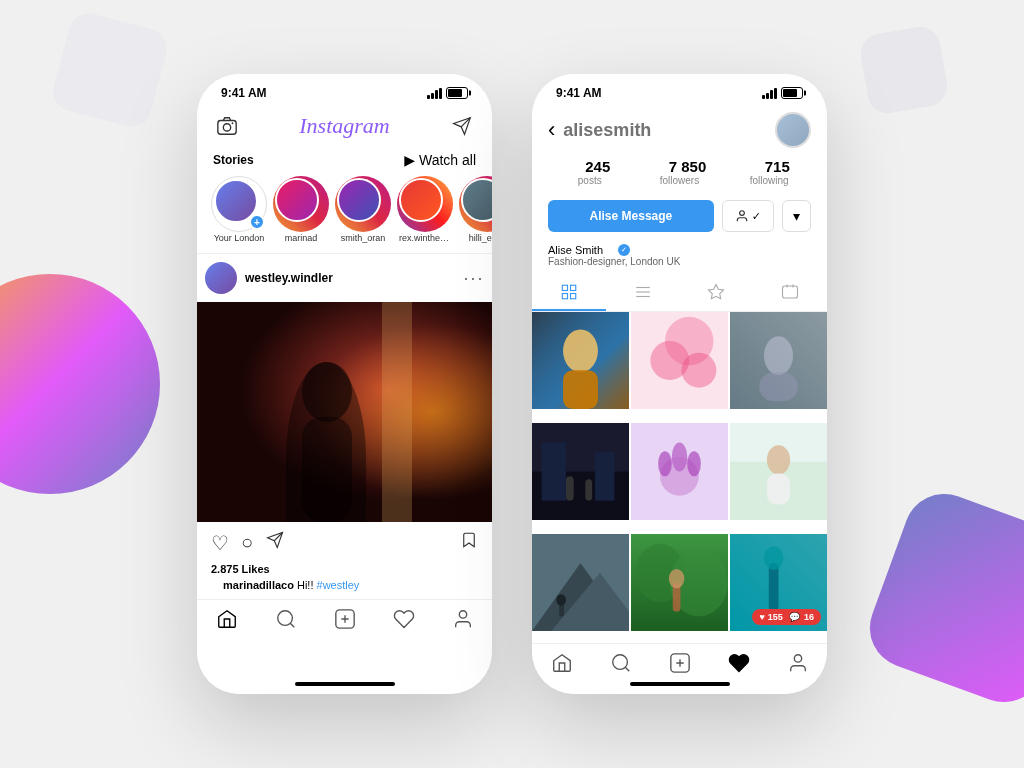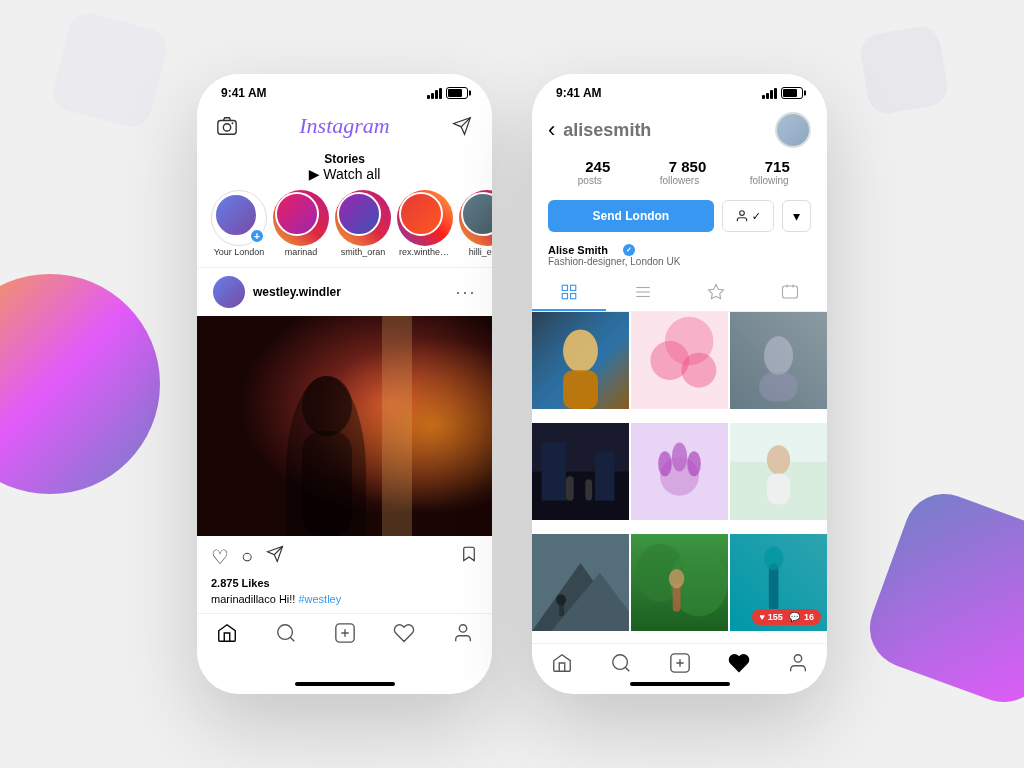--- a/index.html
+++ b/index.html
@@ -156,21 +156,20 @@
       font-size: 18px;
     }
 
     
     .stories-header {
       display: flex;
       justify-content: space-between;
       align-items: center;
       padding: 4px 16px 6px;
       flex-shrink: 0;
-      flex-direction: column;
     }
     .stories-title { font-size: 12px; font-weight: 600; color: #000; }
     .stories-watch-all { font-size: 14px; color: #000; display: flex; align-items: center; gap: 2px; }
 
     .stories-row {
       display: flex;
       gap: 10px;
       padding: 4px 16px 10px;
       overflow-x: hidden;
       flex-shrink: 0;
@@ -222,21 +221,21 @@
     .story-name { font-size: 9px; color: #333; max-width: 52px; text-align: center; overflow: hidden; text-overflow: ellipsis; white-space: nowrap; }
 
     
     .divider { height: 1px; background: #efefef; flex-shrink: 0; }
 
     
     .post-header {
       display: flex;
       justify-content: space-between;
       align-items: center;
-      padding: 8px 16px;
+      padding: 8px 8px;
       flex-shrink: 0;
     }
     .post-user { display: flex; align-items: center; gap: 8px; }
     .post-avatar {
       width: 32px; height: 32px;
       border-radius: 50%;
       overflow: hidden;
     }
     .post-avatar-img {
       width: 100%; height: 100%;
@@ -274,21 +273,21 @@
       align-items: center;
       padding: 8px 14px;
       flex-shrink: 0;
     }
     .post-actions-left { display: flex; gap: 12px; align-items: center; }
     .action-icon { font-size: 20px; color: #333; }
     .bookmark-icon { font-size: 18px; color: #333; }
 
     .post-likes { padding: 0 14px 4px; font-size: 11px; font-weight: 600; color: #000; flex-shrink: 0; }
     .post-caption { padding: 0 14px 8px; font-size: 11px; color: #000; flex-shrink: 0; }
-    .post-caption .username { font-weight: 400; }
+    .post-caption .username { font-weight: 700; margin-left: 12px; }
     .post-caption .hashtag { color: #3897f0; }
 
     
     .bottom-nav {
       display: flex;
       justify-content: space-around;
       align-items: center;
       padding: 8px 0 20px;
       border-top: 1px solid #efefef;
       flex-shrink: 0;
@@ -371,21 +370,21 @@
       border-radius: 6px;
       padding: 7px 10px;
       font-size: 14px;
       cursor: pointer;
     }
 
     .profile-bio {
       padding: 4px 16px 8px;
       flex-shrink: 0;
     }
-    .profile-name { font-size: 11px; font-weight: 700; color: #000; display: flex; align-items: center; gap: 15px; }
+    .profile-name { font-size: 11px; font-weight: 400; color: #000; display: flex; align-items: center; gap: 15px; }
     .verified-badge {
       width: 12px; height: 12px;
       background: #3897f0;
       border-radius: 50%;
       display: inline-flex;
       align-items: center;
       justify-content: center;
       font-size: 7px;
       color: white;
     }
@@ -670,21 +669,21 @@
         <div class="stat-number">7 850</div>
         <div class="stat-label">followers</div>
       </div>
       <div class="stat-item">
         <div class="stat-number">715</div>
         <div class="stat-label">following</div>
       </div>
     </div>
 
     <div class="profile-actions">
-      <button class="btn-send-message">Send London</button>
+      <button class="btn-send-message">Alise Message</button>
       <button class="btn-follow">
         <svg width="14" height="14" viewBox="0 0 24 24" fill="none" stroke="#333" stroke-width="2">
           <path d="M20 21v-2a4 4 0 00-4-4H8a4 4 0 00-4 4v2"></path>
           <circle cx="12" cy="7" r="4"></circle>
         </svg>
         <span>✓</span>
       </button>
       <button class="btn-more">▾</button>
     </div>
 

